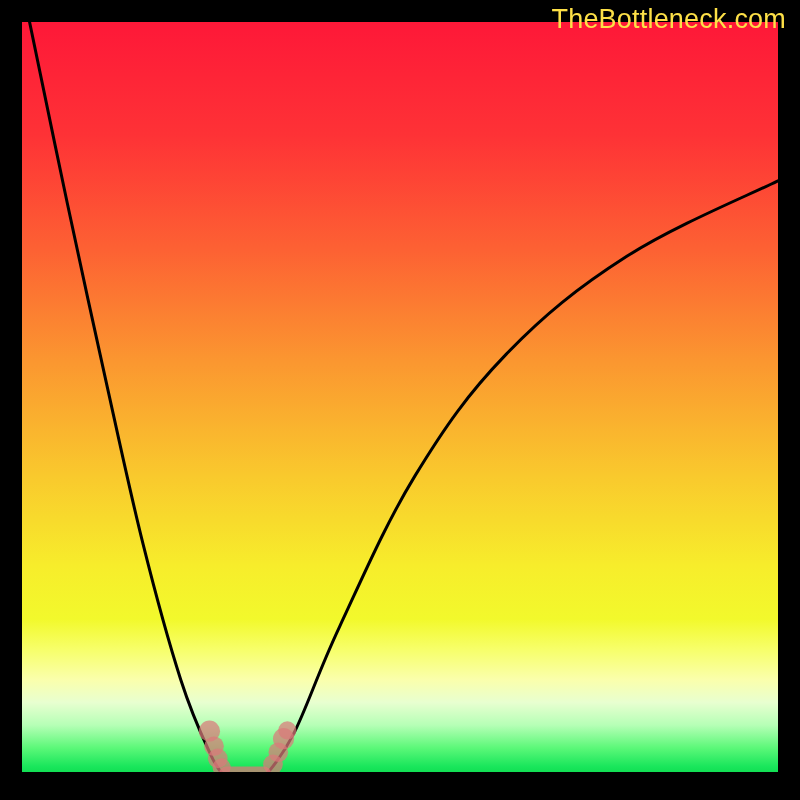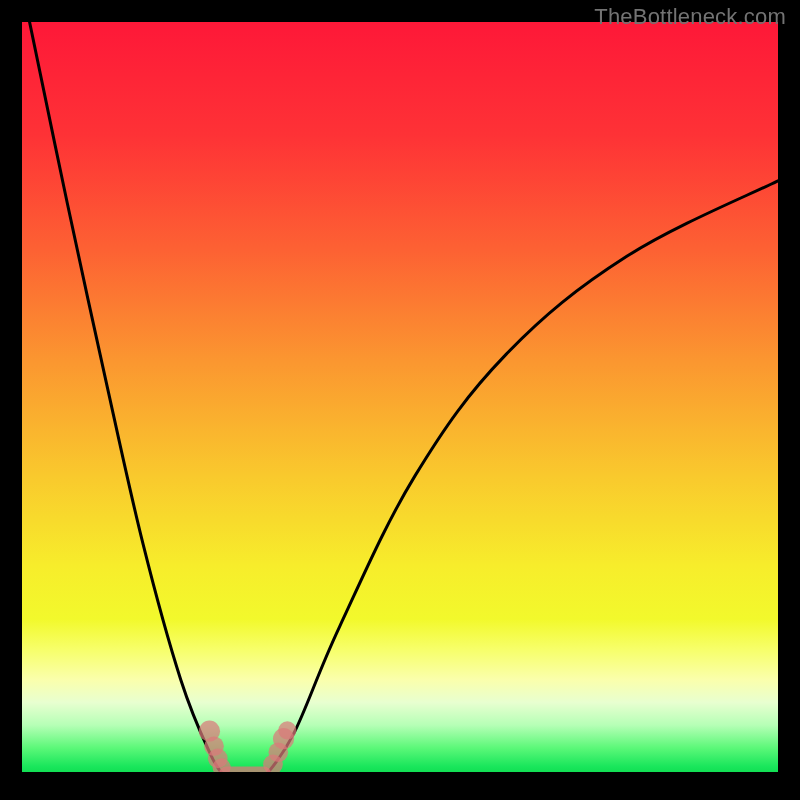--- a/index.html
+++ b/index.html
@@ -32,23 +32,23 @@
     left: 0;
     bottom: 0;
     width: 100%;
     height: 6px;
     background: #000;
   }
   .watermark {
     position: absolute;
     top: 4px;
     right: 14px;
-    font-size: 22px;
+    font-size: 27px;
     font-weight: 500;
-    color: #737373;
+    color: #fde047;
     letter-spacing: 0.2px;
   }
   svg.curves {
     position: absolute;
     left: 0;
     top: 0;
     width: 100%;
     height: 100%;
     pointer-events: none;
   }

